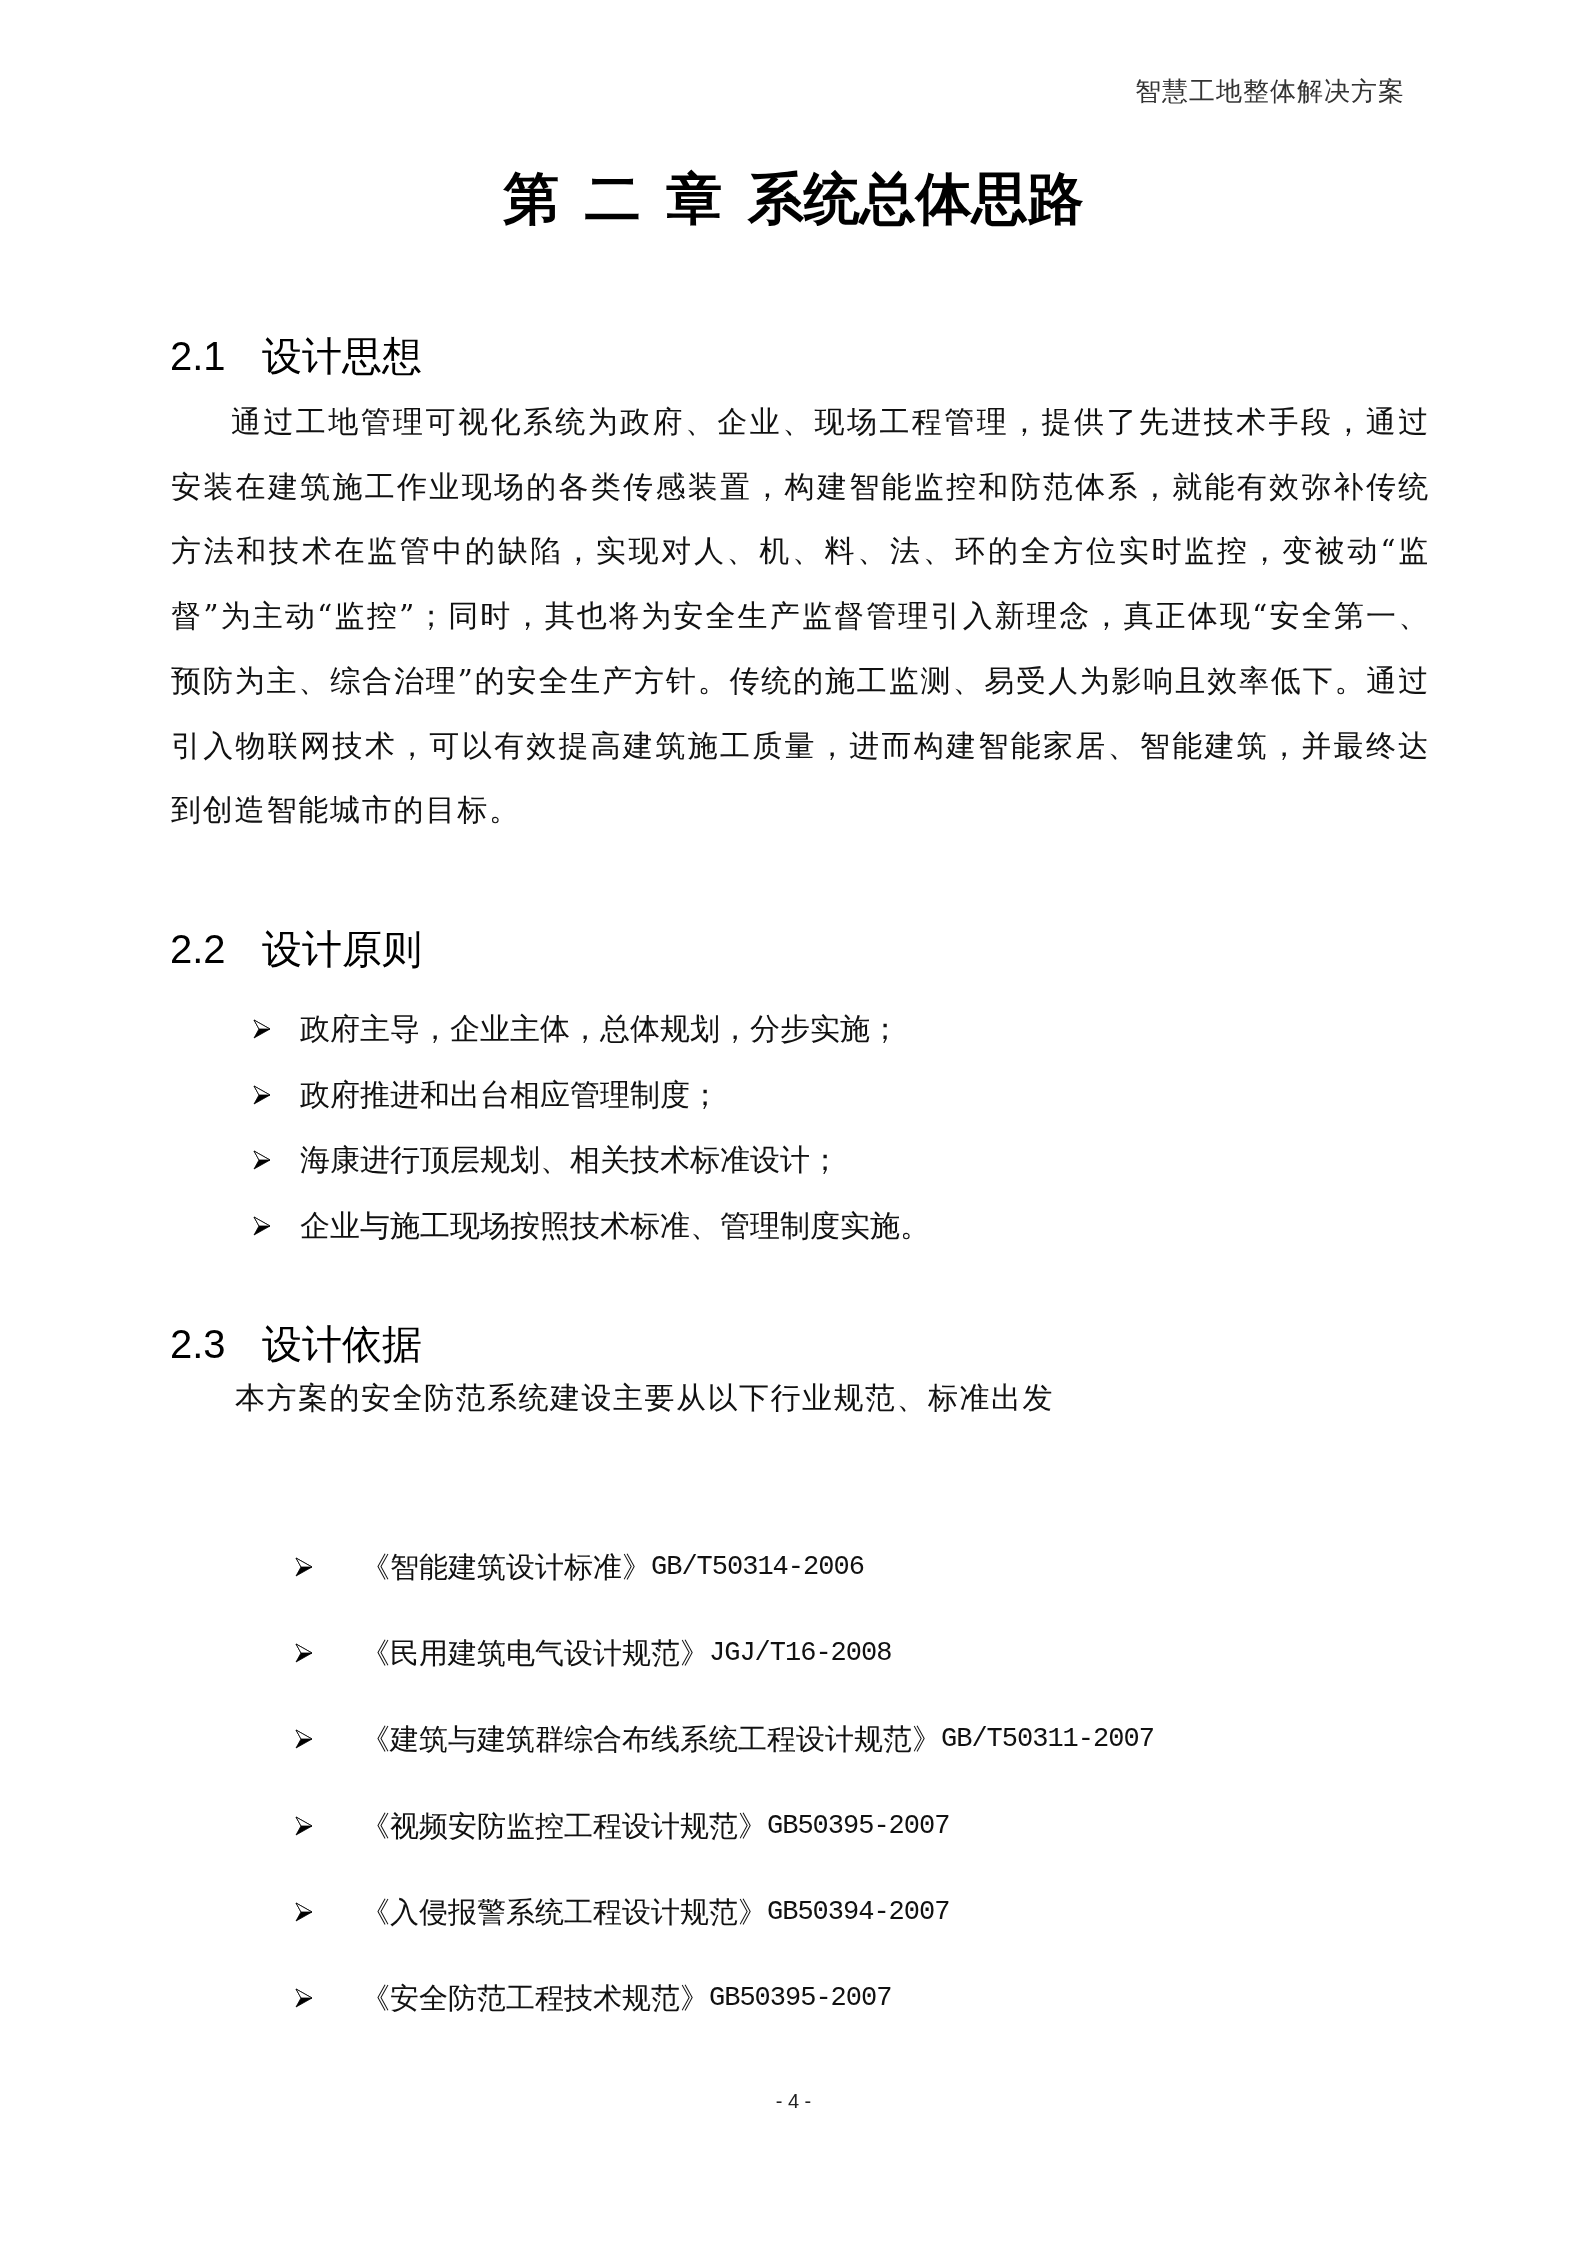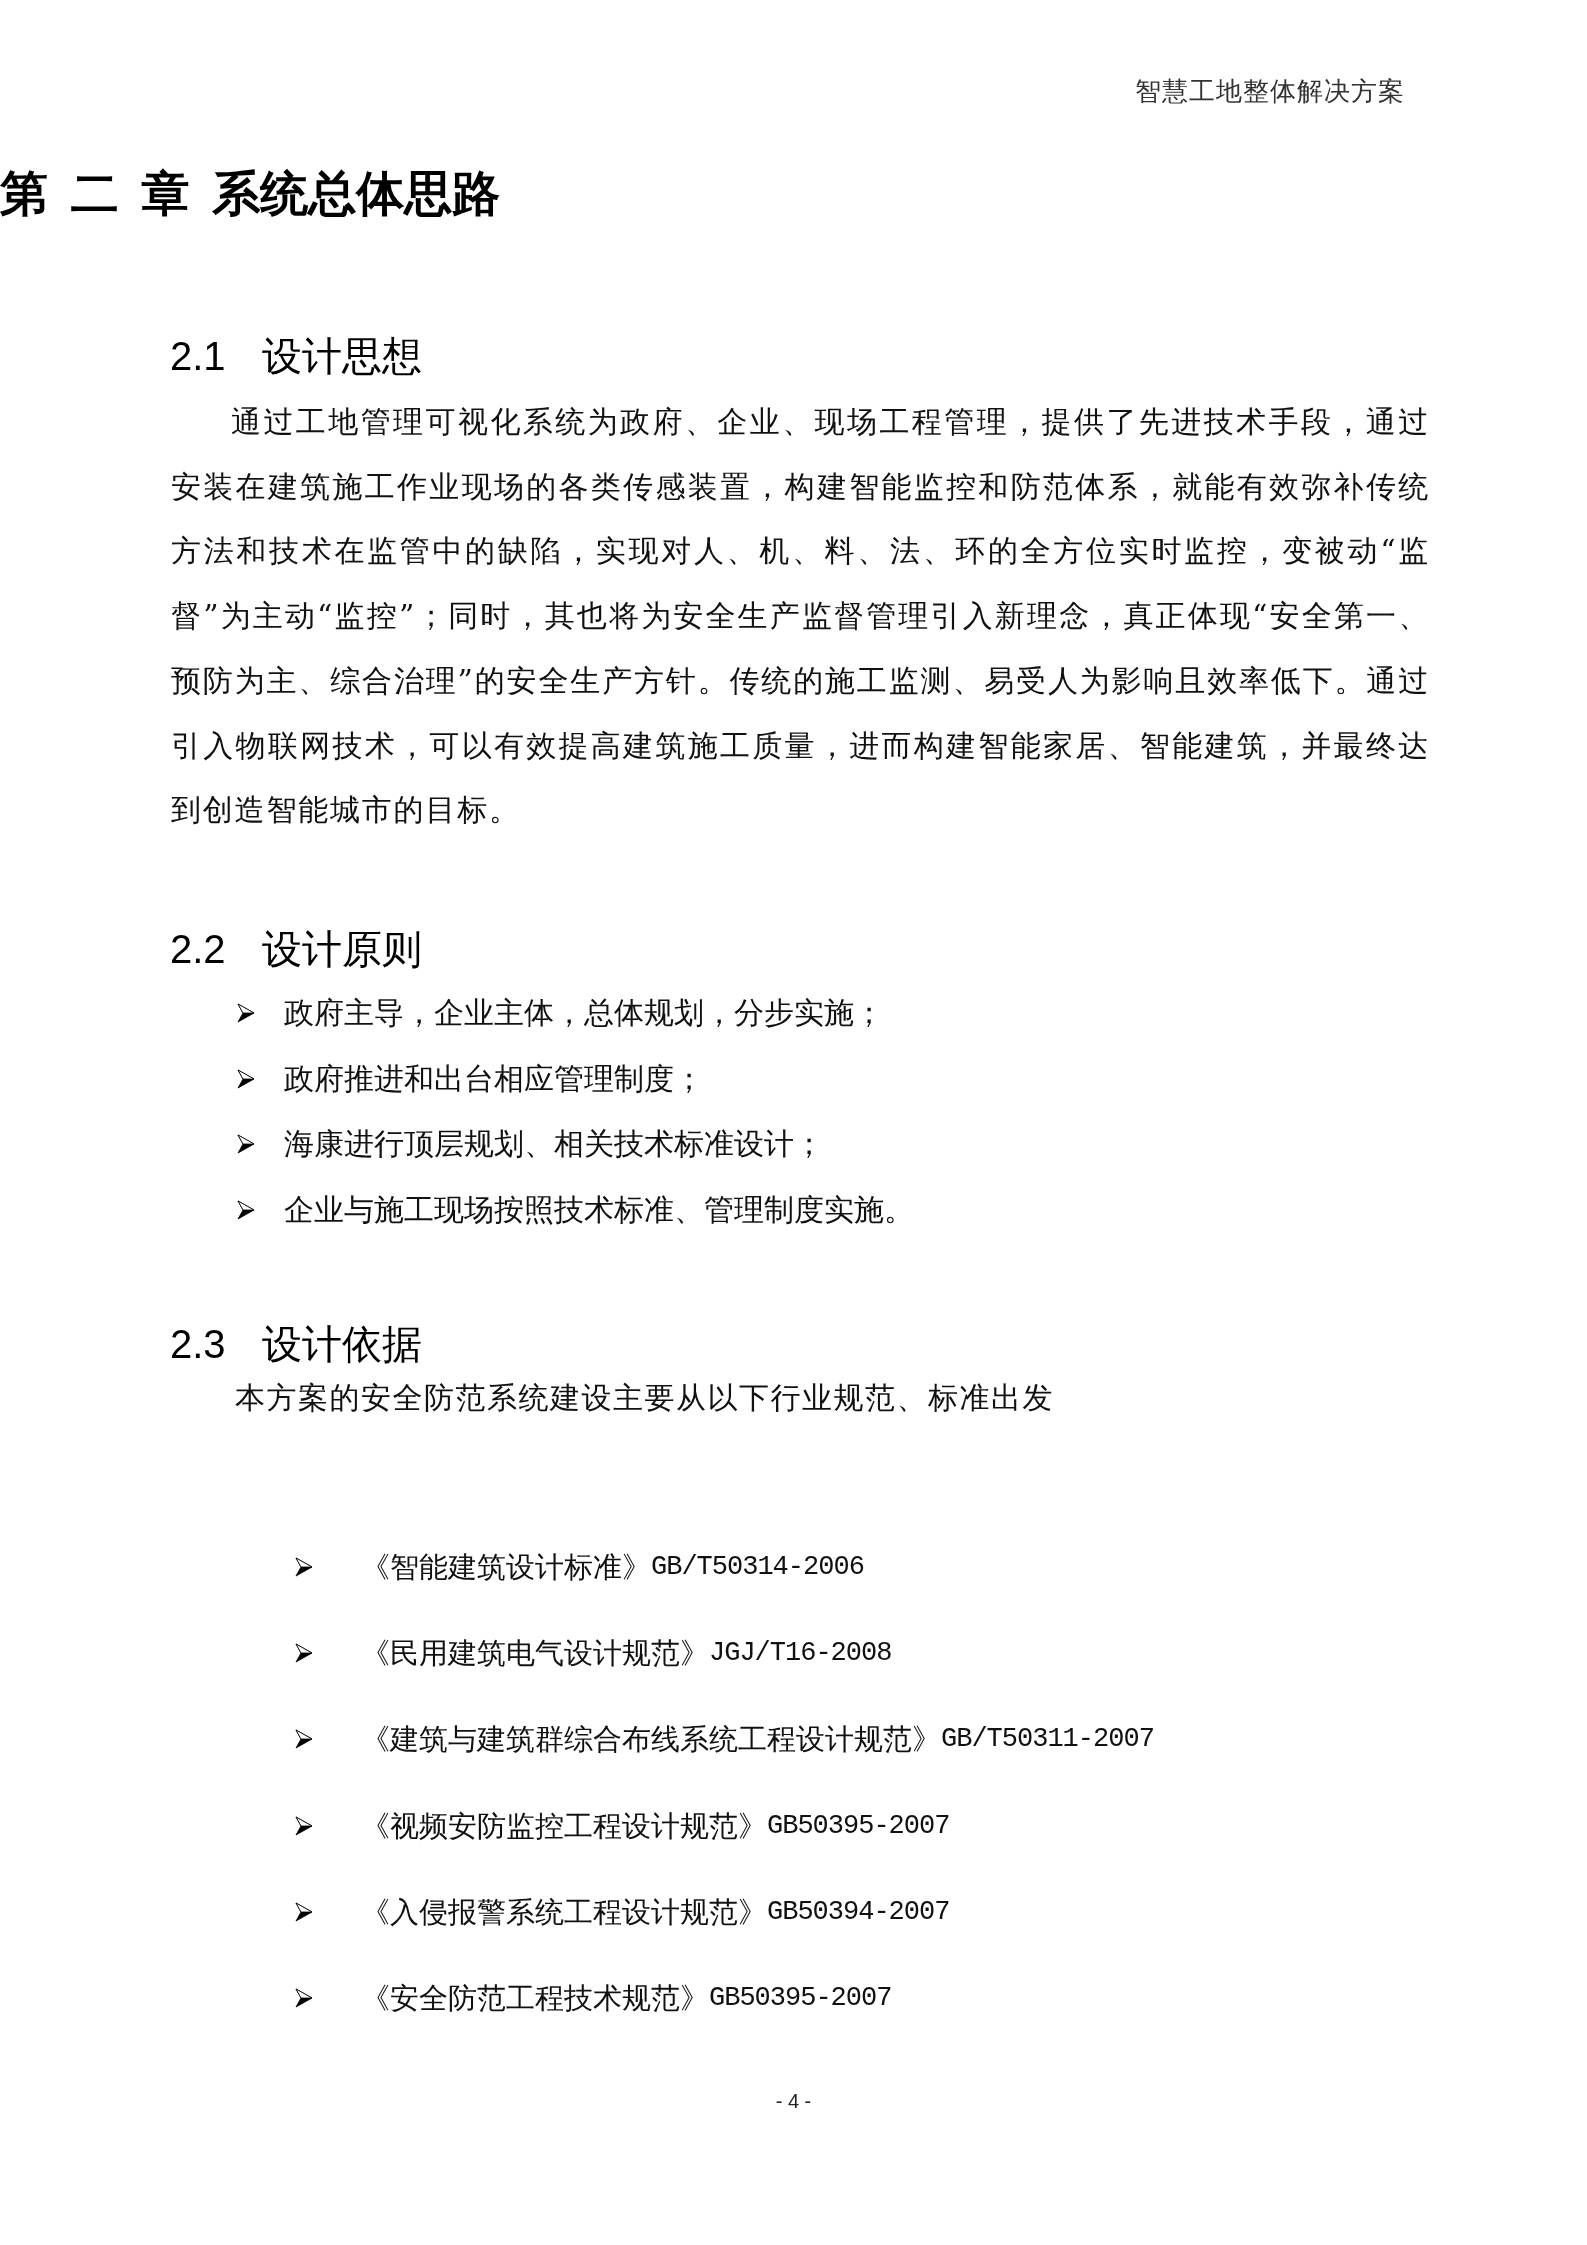--- a/index.html
+++ b/index.html
@@ -1,28 +1,28 @@
 <!DOCTYPE html>
 <html><head>
 <meta charset="utf-8">
 <style>
   html, body { margin: 0; padding: 0; background: #ffffff; }
   body { width: 1587px; height: 2245px; position: relative; overflow: hidden;
          font-family: "DejaVu Serif", "Liberation Serif", serif; color: #111; }
   .abs { position: absolute; white-space: nowrap; }
   .header { right: 182px; top: 74px; font-size: 26px; color: #333; letter-spacing: 1px; }
-  .title { left: 0; width: 1587px; top: 162px; 
+  .title { left: 0; width: 1587px; top: 162px; text-align: center;
            font-family: "DejaVu Sans", "Liberation Sans", sans-serif;
-           font-size: 48px; font-weight: bold; color: #000; word-spacing: 6px; }
+           font-size: 56px; font-weight: bold; color: #000; word-spacing: 6px; }
   .h2 { left: 170px; font-family: "Liberation Sans", "DejaVu Sans", sans-serif;
         font-size: 40px; color: #000; line-height: 48px; }
   .h2 .num { display: inline-block; width: 92px; margin-top: 40px; }
   .para { left: 171px; top: 390px; width: 1259px; font-size: 30px; line-height: 64.7px;
           text-align: justify; text-indent: 2em; white-space: normal; letter-spacing: 1.8px; }
-  .bullets { left: 237px; top: 980px; margin: 0; padding: 0; list-style: none; }
+  .bullets { left: 237px; top: 980px; margin: 16px; padding: 0; list-style: none; }
   .bullets li { height: 65.7px; line-height: 40px; font-size: 30px; display: flex; align-items: center; }
   .arrow { width: 18px; height: 20px; margin-right: 29px; flex: none; display: inline-block; }
   .intro { left: 235px; top: 1378px; font-size: 30px; letter-spacing: 1.5px; }
   .refs { left: 283px; top: 1534px; margin: 12px; padding: 0; list-style: none; }
   .refs li { height: 86.2px; line-height: 42px; font-size: 29px; display: flex; align-items: flex-start; }
   .refs .arrow { margin-right: 48px; margin-top: 11px; }
   .refs .code { font-family: "Liberation Mono", "DejaVu Sans Mono", monospace; font-size: 27px; letter-spacing: -1px; }
   .pagenum { left: 0; width: 1587px; top: 2090px; text-align: center; font-size: 20px;
              font-family: "Liberation Sans", sans-serif; color: #222; }
 </style>

